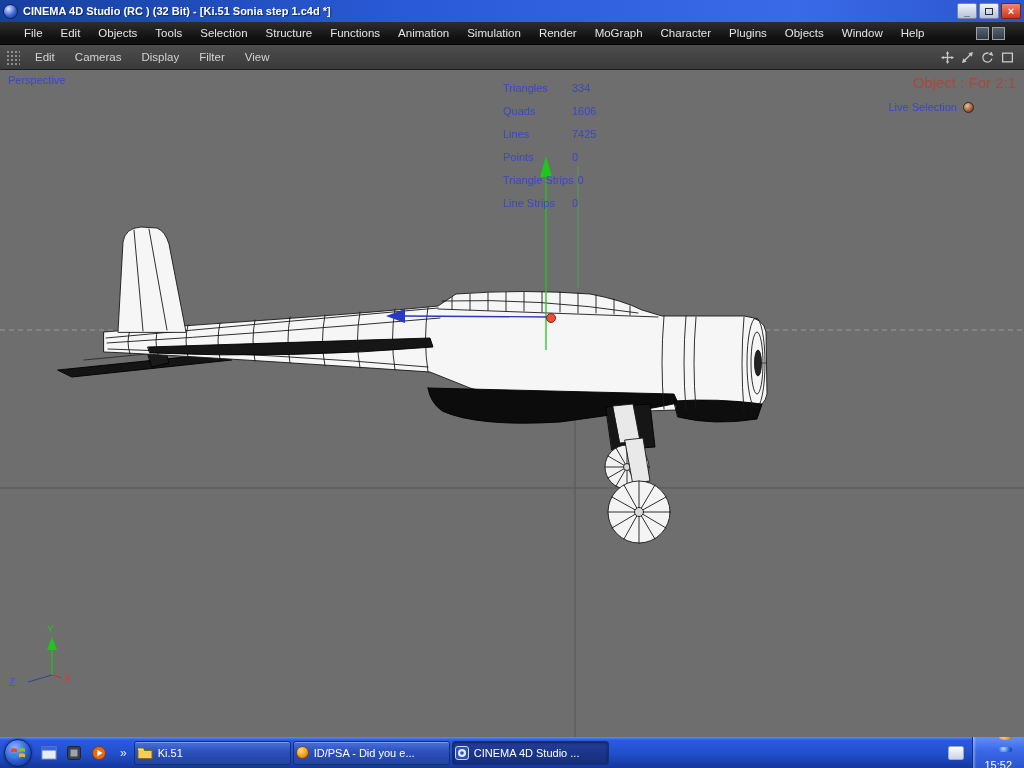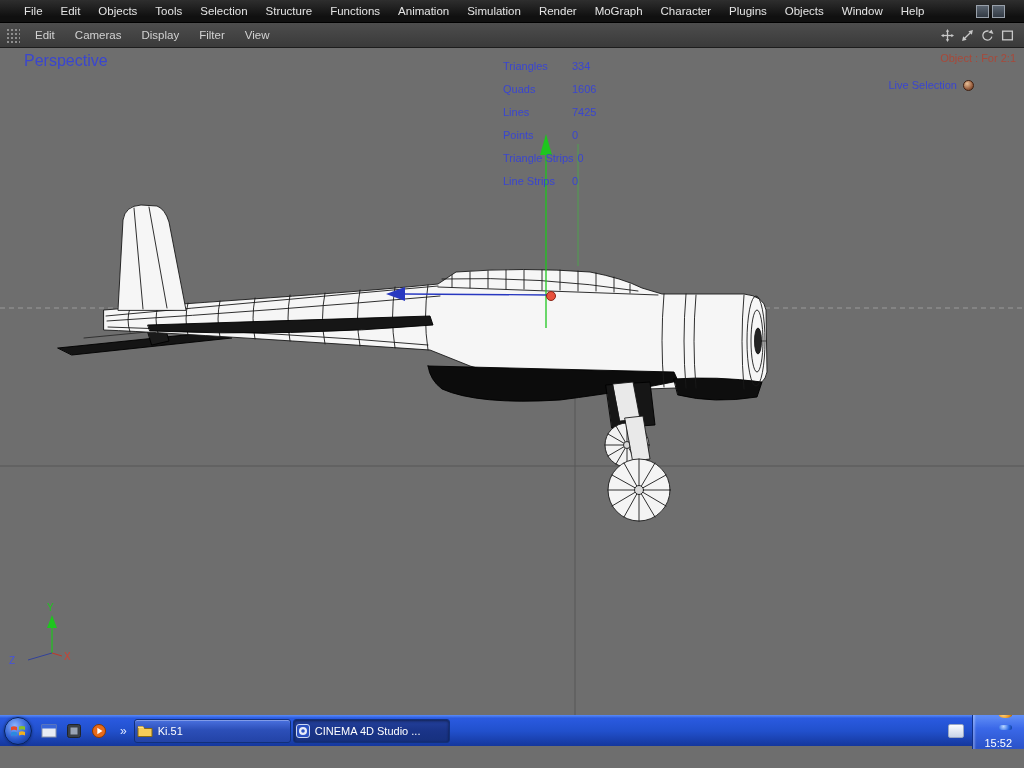--- a/index.html
+++ b/index.html
@@ -36,25 +36,25 @@
   .grip { width:14px; height:17px; margin:0 5px 0 2px;
     background-image:radial-gradient(#8e8e8e 1px, transparent 1.3px); background-size:4px 4px; background-position:0 1px; }
   .vp-menu-item { color:#d2d2d2; font-size:11.5px; padding:0 10px; }
   .vp-toolbar-spacer { flex:1; }
   .vp-nav { display:flex; gap:7px; margin-right:6px; align-items:center; }
   .vp-nav svg { display:block; }
 
   
   .viewport { position:relative; flex:0 0 667px; height:667px; background:#6e6e6e; overflow:hidden; }
   .scene { position:absolute; left:0; top:0; }
-  .hud-camera { position:absolute; left:8px; top:4px; font-size:16px; color:#3a46cf;margin-left:16px; }
+  .hud-camera { position:absolute; left:8px; top:4px; font-size:11px; color:#3a46cf; }
   .stats { position:absolute; left:503px; top:3px; font-size:11px; color:#3a46cf; line-height:15px; }
   .stats .row { display:flex;margin-top:8px; }
   .stats .lbl { min-width:69px; padding-right:4px; }
-  .objinfo { position:absolute; right:8px; top:4px; font-size:11px; color:#a8493a; }
+  .objinfo { position:absolute; right:8px; top:4px; font-size:15px; color:#a8493a; }
   .livesel { position:absolute; right:50px; top:31px; display:flex; align-items:center; gap:6px;
     font-size:11px; color:#3a46cf;justify-content:space-between; }
   .livesel .tool-icon { width:11px; height:11px; border-radius:50%;
     background:radial-gradient(circle at 35% 30%, #e8c098, #9a6040 60%, #5a3018); border:1px solid #402010; }
 
   
   .taskbar { height:31px; flex:0 0 31px; background:linear-gradient(180deg,#5a8cf8 0%,#2a5ae0 10%,#2150cc 52%,#15379c 100%);
     display:flex; align-items:center; padding:0 0 0 2px; }
   .start-btn { width:28px; height:28px; border-radius:50%; margin:0 5px 0 2px; flex:0 0 28px;
     background:radial-gradient(circle at 38% 30%, #8ab4ff, #2a5ad0 55%, #0a2a7e); border:1px solid #082258;
@@ -77,20 +77,35 @@
     background:radial-gradient(circle at 35% 30%, #ffd890, #f09818 60%, #a05c00); }
   .tray-icon.blue { width:13px; height:13px; border-radius:3px;
     background:radial-gradient(circle at 35% 30%, #bcd8ff, #2a6ae8 60%, #103a90); }
   .clock { color:#fff; font-size:11px; }
 </style>
 </head>
 <body>
 
 <div class="screen">
 
+  <div class="titlebar">
+    <div class="app-icon"></div>
+    <div class="title-text">CINEMA 4D Studio (RC ) (32 Bit) - [Ki.51 Sonia step 1.c4d *]</div>
+    <div class="win-btns">
+      <div class="win-btn minimize">
+          <span>_</span>
+        </div>
+      <div class="win-btn">
+          <span class="boxglyph"></span>
+        </div>
+      <div class="win-btn close">
+          <span>×</span>
+        </div>
+    </div>
+  </div>
 
   <div class="menubar">
     <span class="menu-item">File</span>
     <span class="menu-item">Edit</span>
     <span class="menu-item">Objects</span>
     <span class="menu-item">Tools</span>
     <span class="menu-item">Selection</span>
     <span class="menu-item">Structure</span>
     <span class="menu-item">Functions</span>
     <span class="menu-item">Animation</span>
@@ -272,20 +287,24 @@
       <span class="chevron">»</span>
     </div>
 
     <div class="task">
       <svg width="16" height="13" viewBox="0 0 16 13">
         <path d="M1,2.5 h5 l1.5,2 h7.5 v8 h-14 z" fill="#f8cc58" stroke="#8a6a10"></path>
         <path d="M1,2.5 h5 l1,1.4 h-6 z" fill="#ffe08a"></path>
       </svg>
       <span class="tlabel">Ki.51</span>
     </div>
+    <div class="task">
+      <span class="idpsa-icon"></span>
+      <span class="tlabel">ID/PSA - Did you e...</span>
+    </div>
     <div class="task active">
       <svg width="14" height="14" viewBox="0 0 14 14">
         <rect x="0.5" y="0.5" width="13" height="13" rx="2.5" fill="#2a50c0" stroke="#cdd8f0"></rect>
         <circle cx="7" cy="7" r="4" fill="#e8ecf8"></circle>
         <circle cx="7" cy="7" r="1.8" fill="#2a50c0"></circle>
       </svg>
       <span class="tlabel">CINEMA 4D Studio ...</span>
     </div>
 
     <div class="pre-tray"></div>

